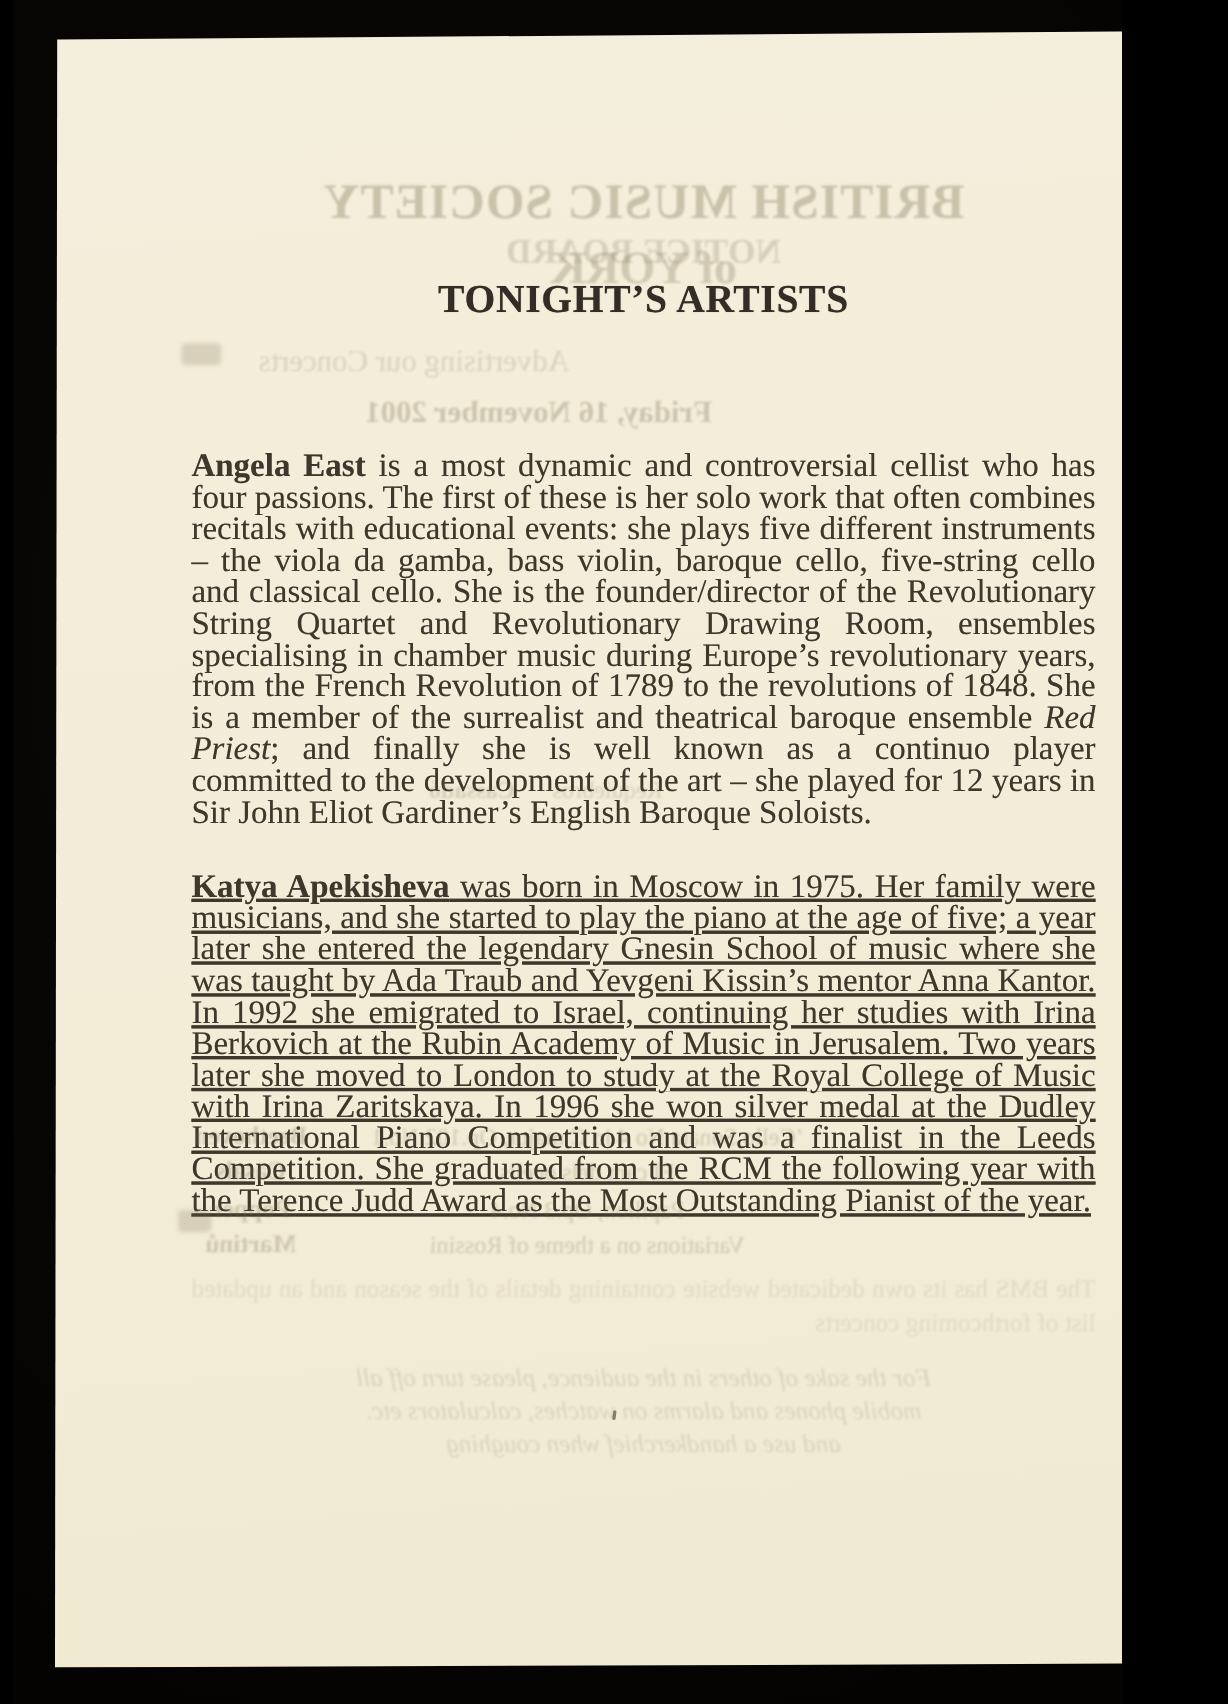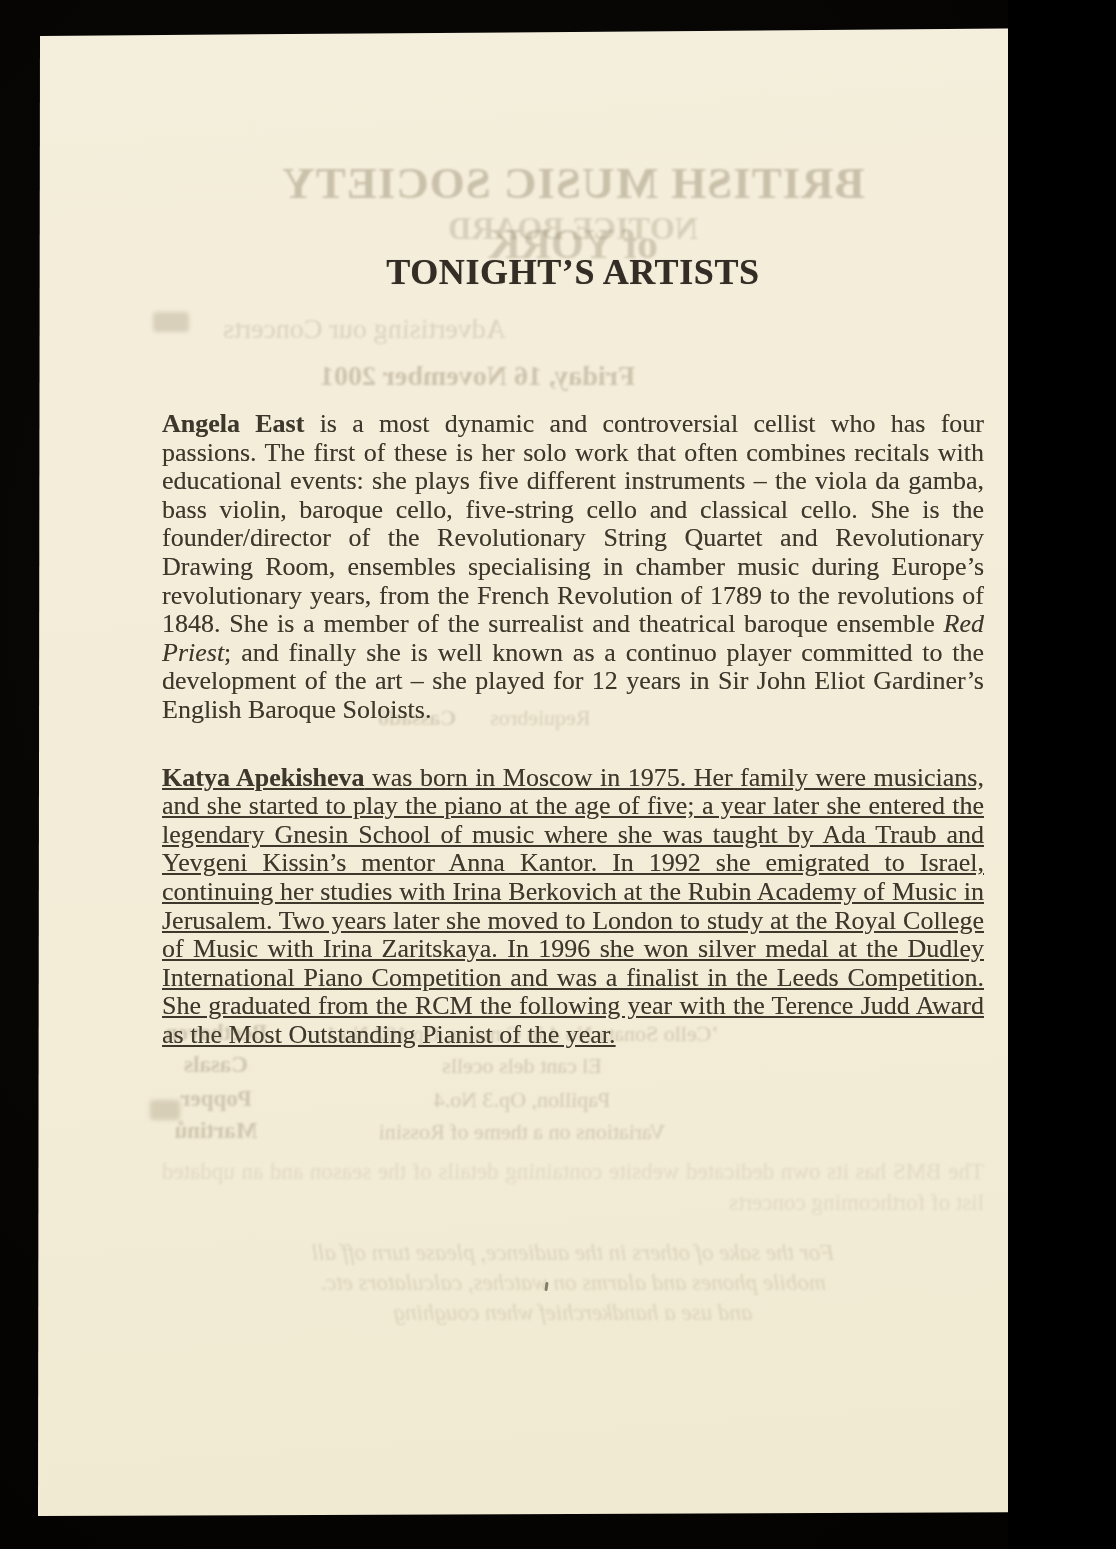--- a/index.html
+++ b/index.html
@@ -1,19 +1,20 @@
 <!DOCTYPE html>
 <html><head>
 <meta charset="utf-8">
 <style>
   html, body { margin:0; padding:0; background:#000; }
   .stage {
     position:relative; width:1008px; height:1549px; overflow:hidden;
     background: radial-gradient(ellipse 900px 1100px at 45% 38%, #0c0a08 0%, #060504 70%, #040302 100%);
     font-family:"Liberation Serif", serif;
+    margin-left:12px;
   }
   
   .sheet-next {
     position:absolute; left:1068px; top:24px; width:48px; height:1502px;
     background: linear-gradient(to right, #c3b998 0px, #d9d0b3 13px, #e8e0c7 30px, #ece5cf 48px);
     clip-path: polygon(4px 8px, 48px 2px, 48px 1074px, 42px 1500px, 9px 1490px);
   }
   
   .sheet-main {
     position:absolute; left:38px; top:26px; width:1050px; height:1492px;
@@ -27,21 +28,21 @@
   }
   .content { position:absolute; inset:0; }
 
   .doc-title {
     position:absolute; top:225px; left:124px; width:822px; text-align:center;
     font-size:36px; font-weight:bold; letter-spacing:0.6px; color:#332d25;
     text-shadow: 0 0 0.7px rgba(51,45,37,0.55);
   }
   .body-text {
     position:absolute; top:384px; left:124px; width:822px;
-    font-size:26px; line-height:28.6px; text-align:justify; color:#3e372c;
+    font-size:30px; line-height:28.6px; text-align:justify; color:#3e372c;
     text-shadow: 0 0 0.6px rgba(62,55,44,0.45);
   }
   .body-text p { margin:0; }
   .body-text p + p { margin-top:39px;text-decoration:underline; }
 
   
   .ghost {
     position:absolute; transform:scaleX(-1);
     color:rgba(118,104,74,0.30); filter:blur(1px); white-space:nowrap;
   }

